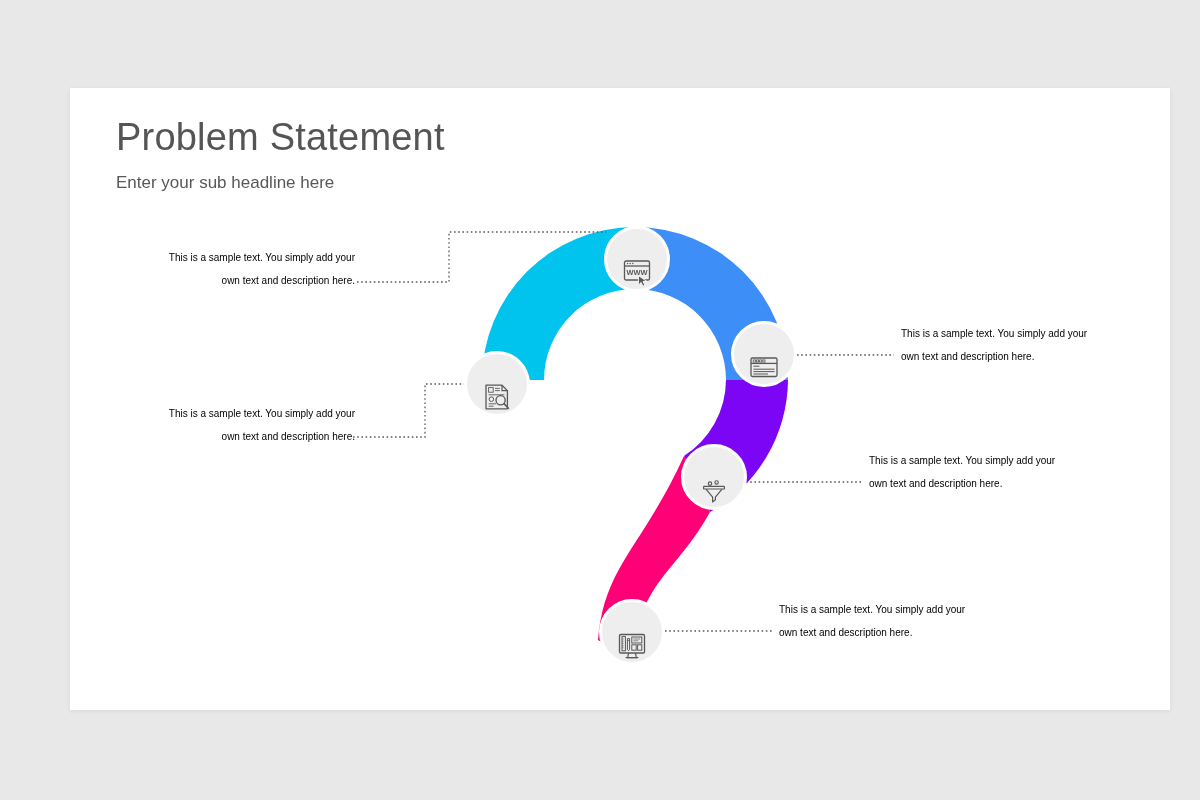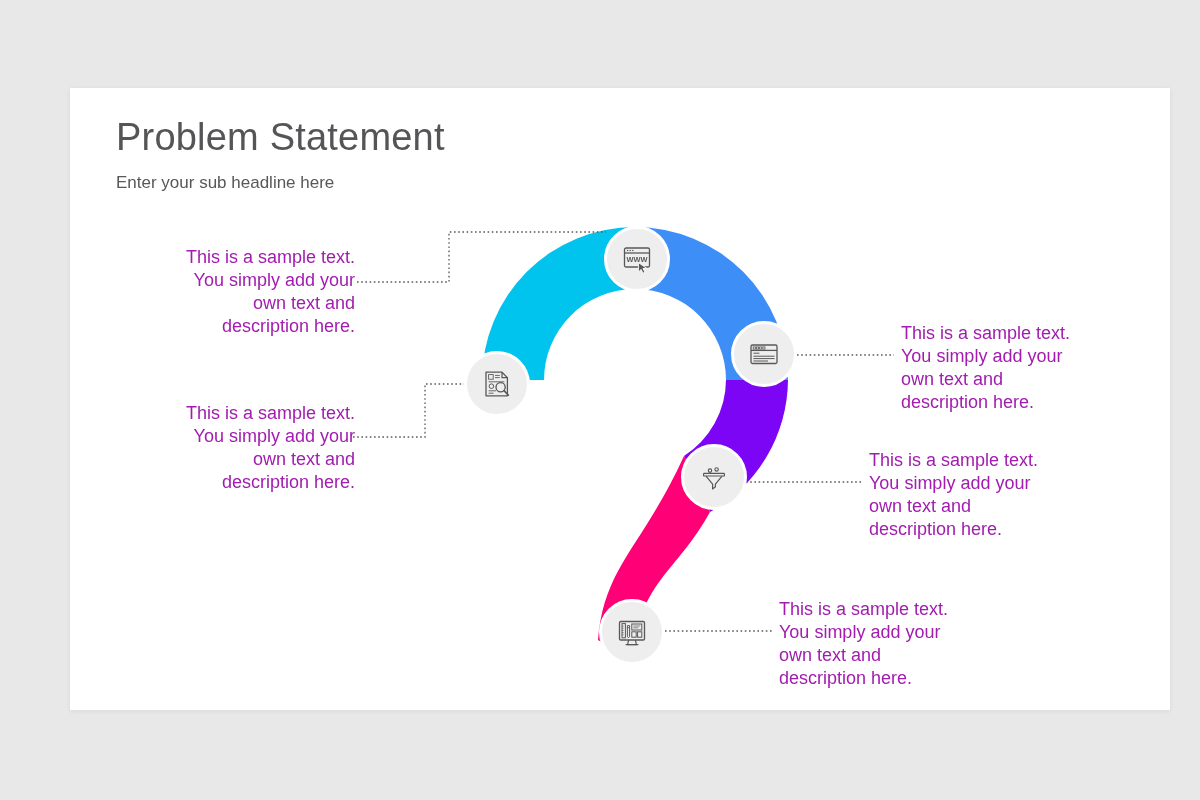--- a/index.html
+++ b/index.html
@@ -45,31 +45,31 @@
     pointer-events: none;
   }
 
   
   .icon-bubble {
     position: absolute;
     border-radius: 50%;
     background: #eeeeee;
     border: 3px solid #ffffff;
     display: flex;
-    align-items: center;
+    align-items: flex-end;
     justify-content: center;
   }
   .icon-bubble svg { display: block; }
 
   
   .txt-block {
     position: absolute;
-    font-size: 18px;
+    font-size: 10px;
     line-height: 23px;
-    color: #a21caf;
+    color: #000000;
     width: 190px;
   }
   .txt-right { text-align: right; }
   .txt-left  { text-align: left; }
 
   
   .conn { fill: none; stroke: #59595b; stroke-width: 1.3; stroke-dasharray: 1.6 2.6; stroke-linecap: butt; }
 </style>
 </head>
 <body>

